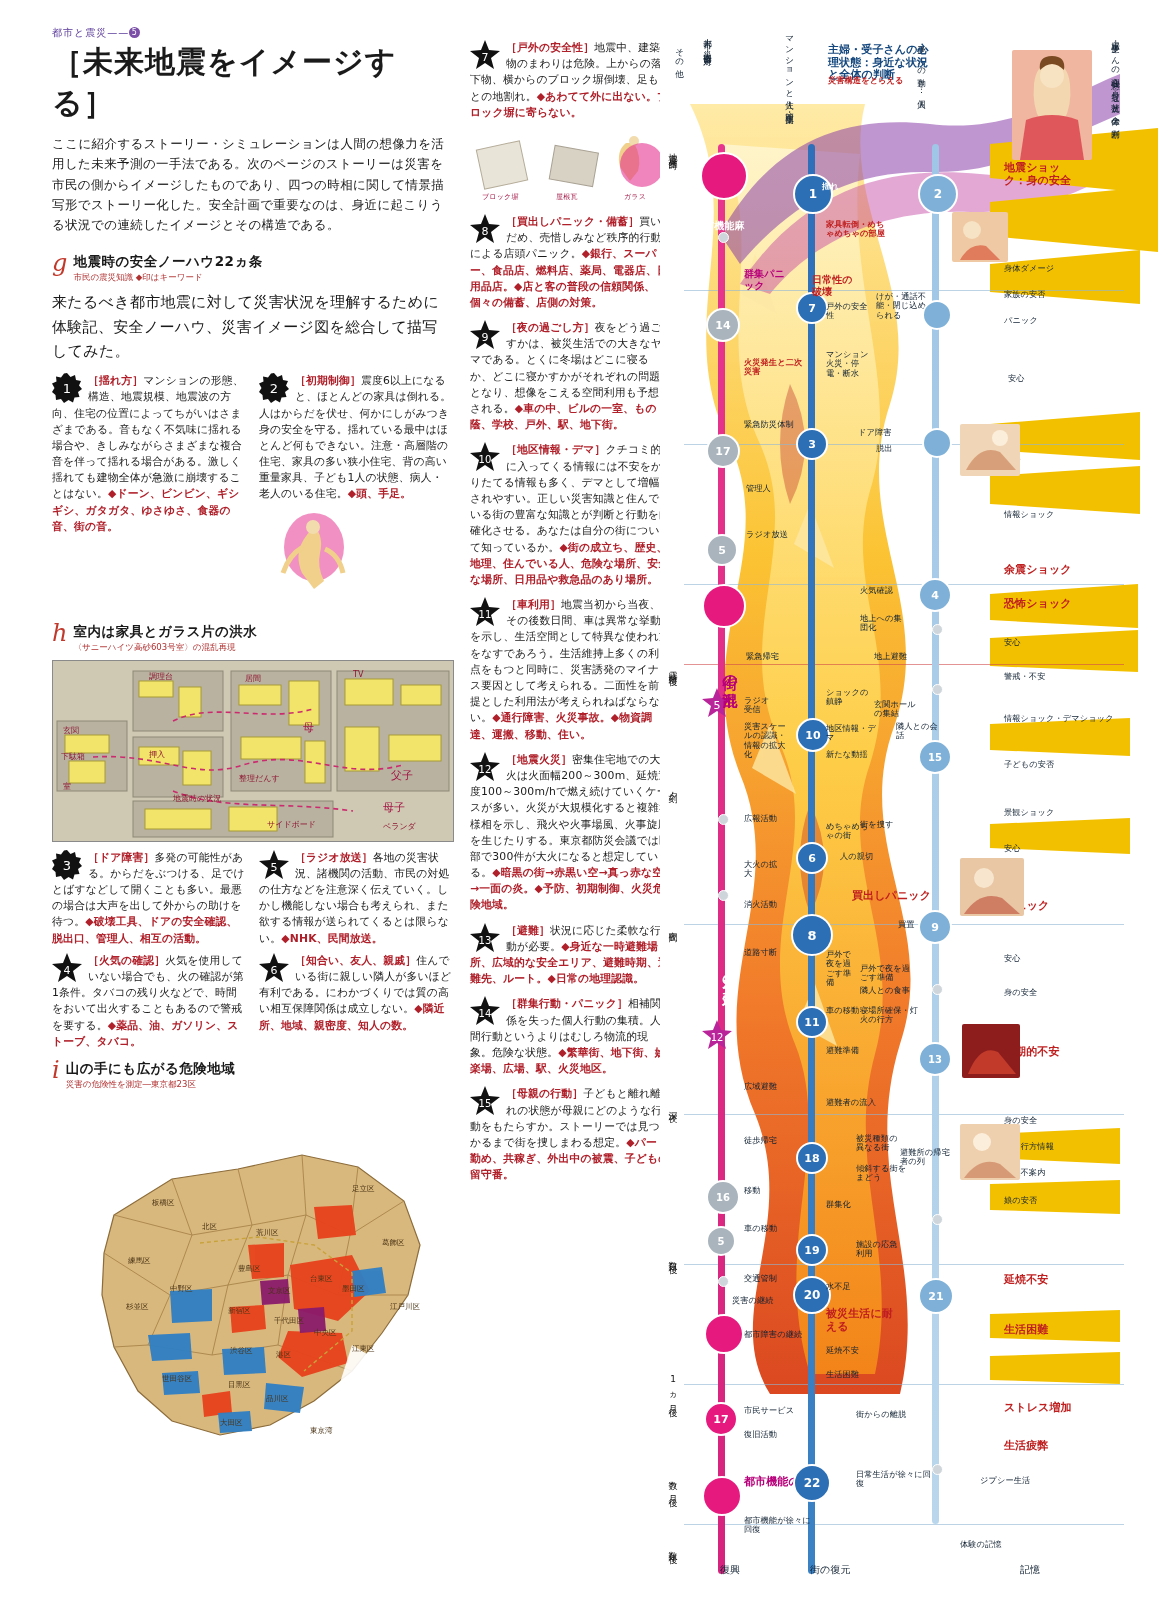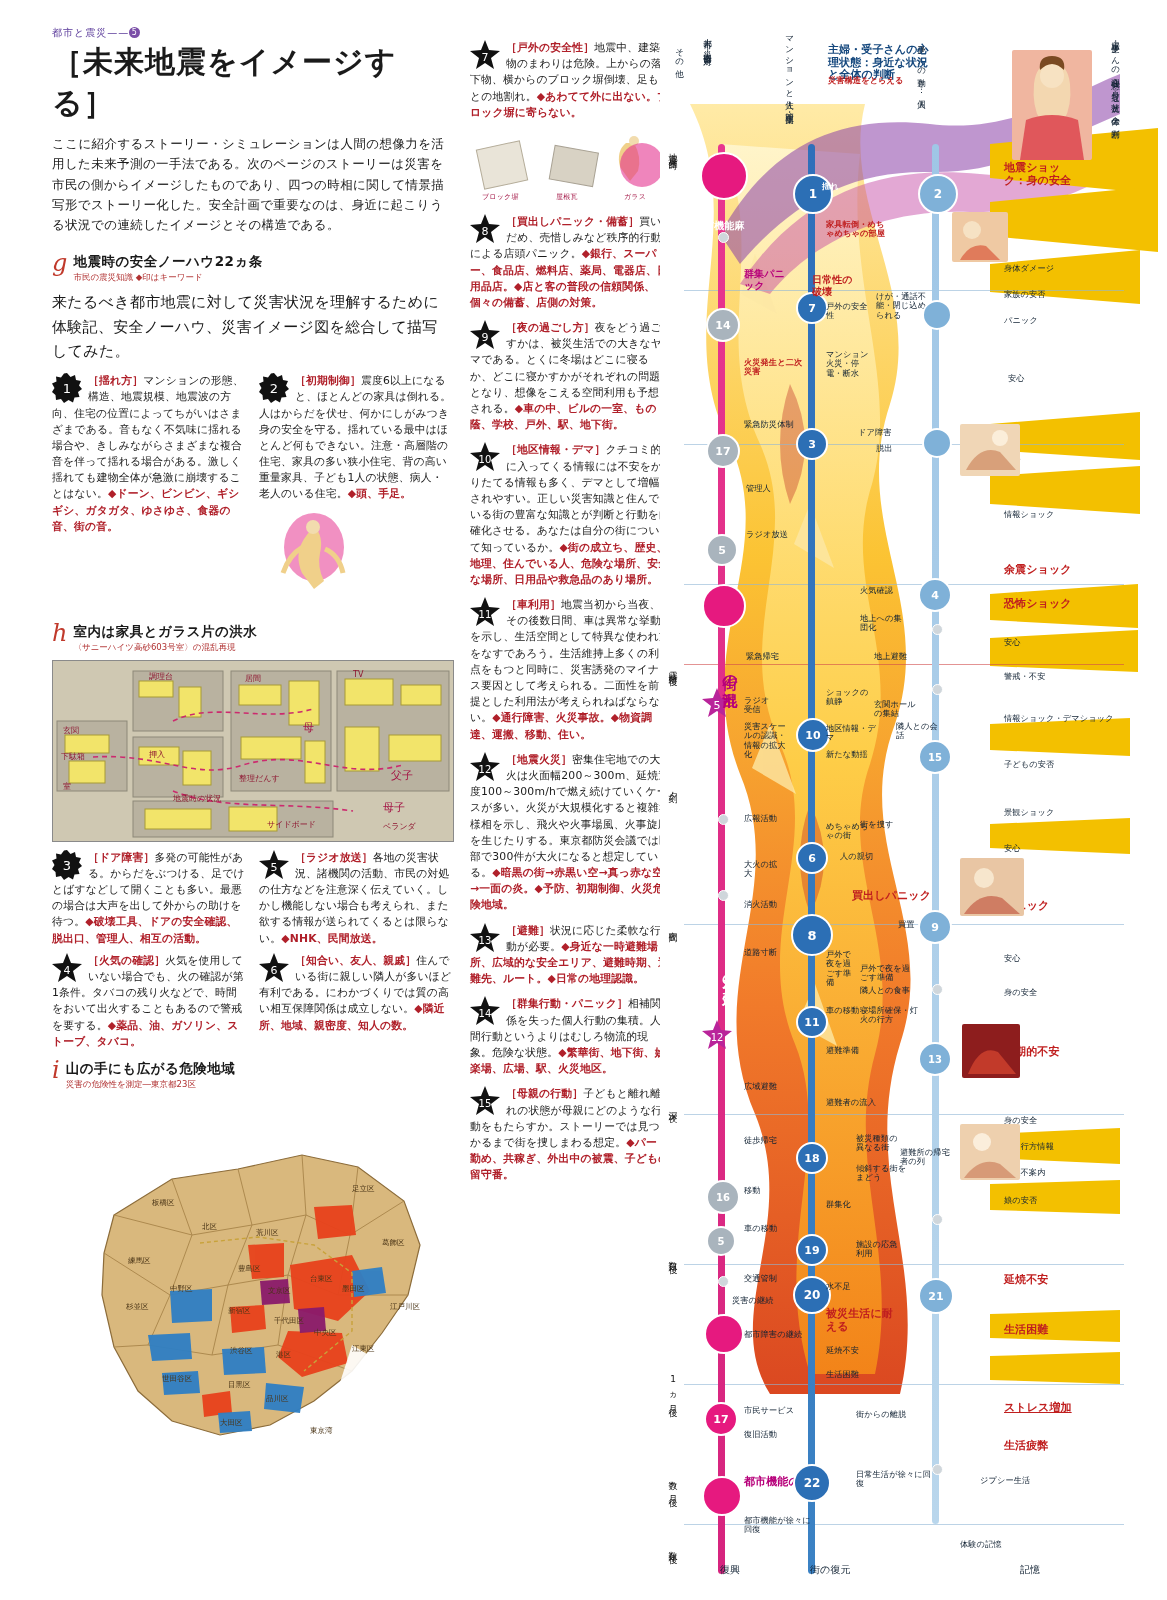--- a/index.html
+++ b/index.html
@@ -651,21 +651,21 @@
     <div class="dlabel big" style="left:344px;top:876px;color:#c01f1f;">パニック</div>
     <div class="dlabel" style="left:344px;top:930px;">安心</div>
     <div class="dlabel" style="left:344px;top:964px;">身の安全</div>
     <div class="dlabel big" style="left:344px;top:1022px;color:#c01f1f;">長期的不安</div>
     <div class="dlabel" style="left:344px;top:1092px;">身の安全</div>
     <div class="dlabel" style="left:344px;top:1118px;">娘の行方情報</div>
     <div class="dlabel" style="left:344px;top:1144px;">地理不案内</div>
     <div class="dlabel" style="left:344px;top:1172px;">娘の安否</div>
     <div class="dlabel big" style="left:344px;top:1250px;color:#c01f1f;">延焼不安</div>
     <div class="dlabel big" style="left:344px;top:1300px;color:#c01f1f;">生活困難</div>
-    <div class="dlabel big" style="left:344px;top:1378px;color:#c01f1f;text-decoration:underline;">ストレス増加</div>
+    <div class="dlabel big" style="left:344px;top:1378px;color:#c01f1f;">ストレス増加</div>
     <div class="dlabel big" style="left:344px;top:1416px;color:#c01f1f;">生活疲弊</div>
     <div class="dlabel" style="left:320px;top:1452px;">ジプシー生活</div>
     <div class="dlabel" style="left:300px;top:1516px;width:60px;">体験の記憶</div>
     <div class="dlabel" style="left:360px;top:1540px;width:60px;font-size:10px;">記憶</div>
 
     <div class="photo" style="left:292px;top:188px;width:56px;height:50px;">
       <svg width="56" height="50" viewBox="0 0 56 50">
           <rect width="56" height="50" fill="#efc9a3"></rect>
           <circle cx="20" cy="18" r="9" fill="#f6e2c4"></circle>
           <path d="M8 48 q10 -18 26 -14 l14 14z" fill="#e07b5b"></path>

